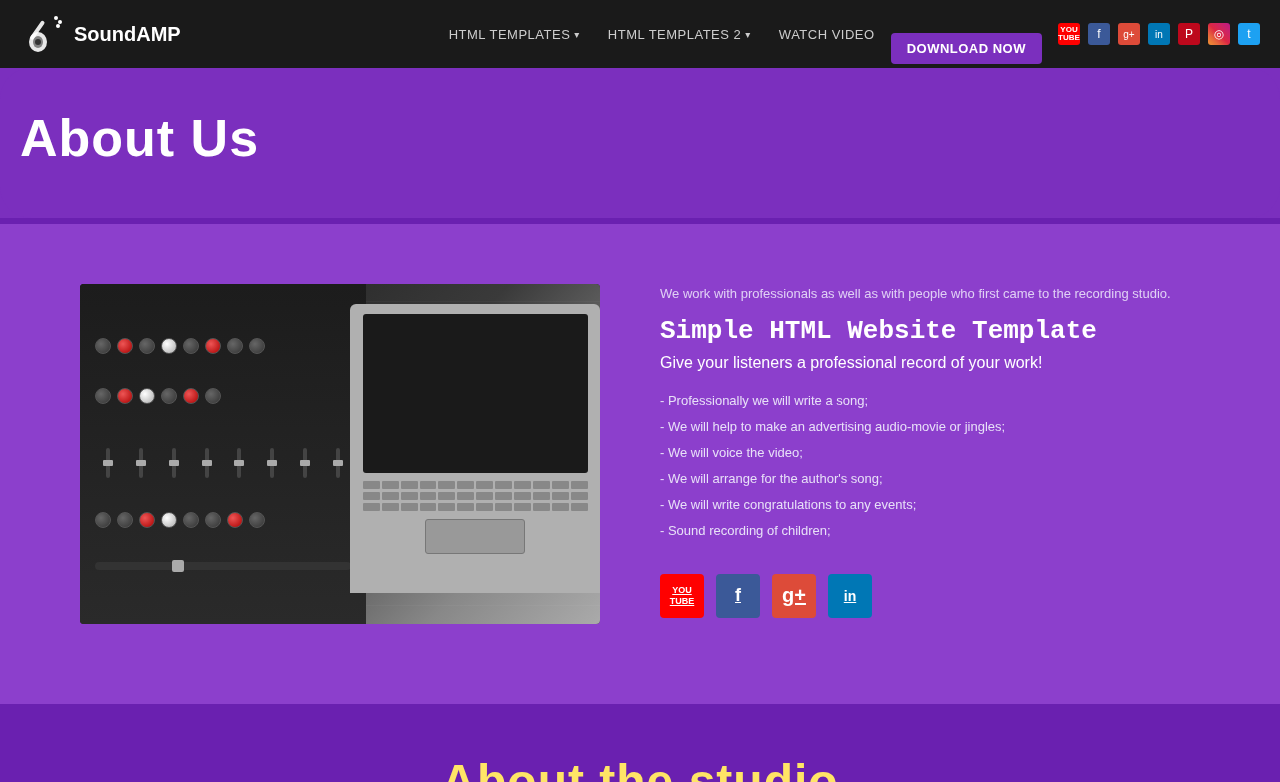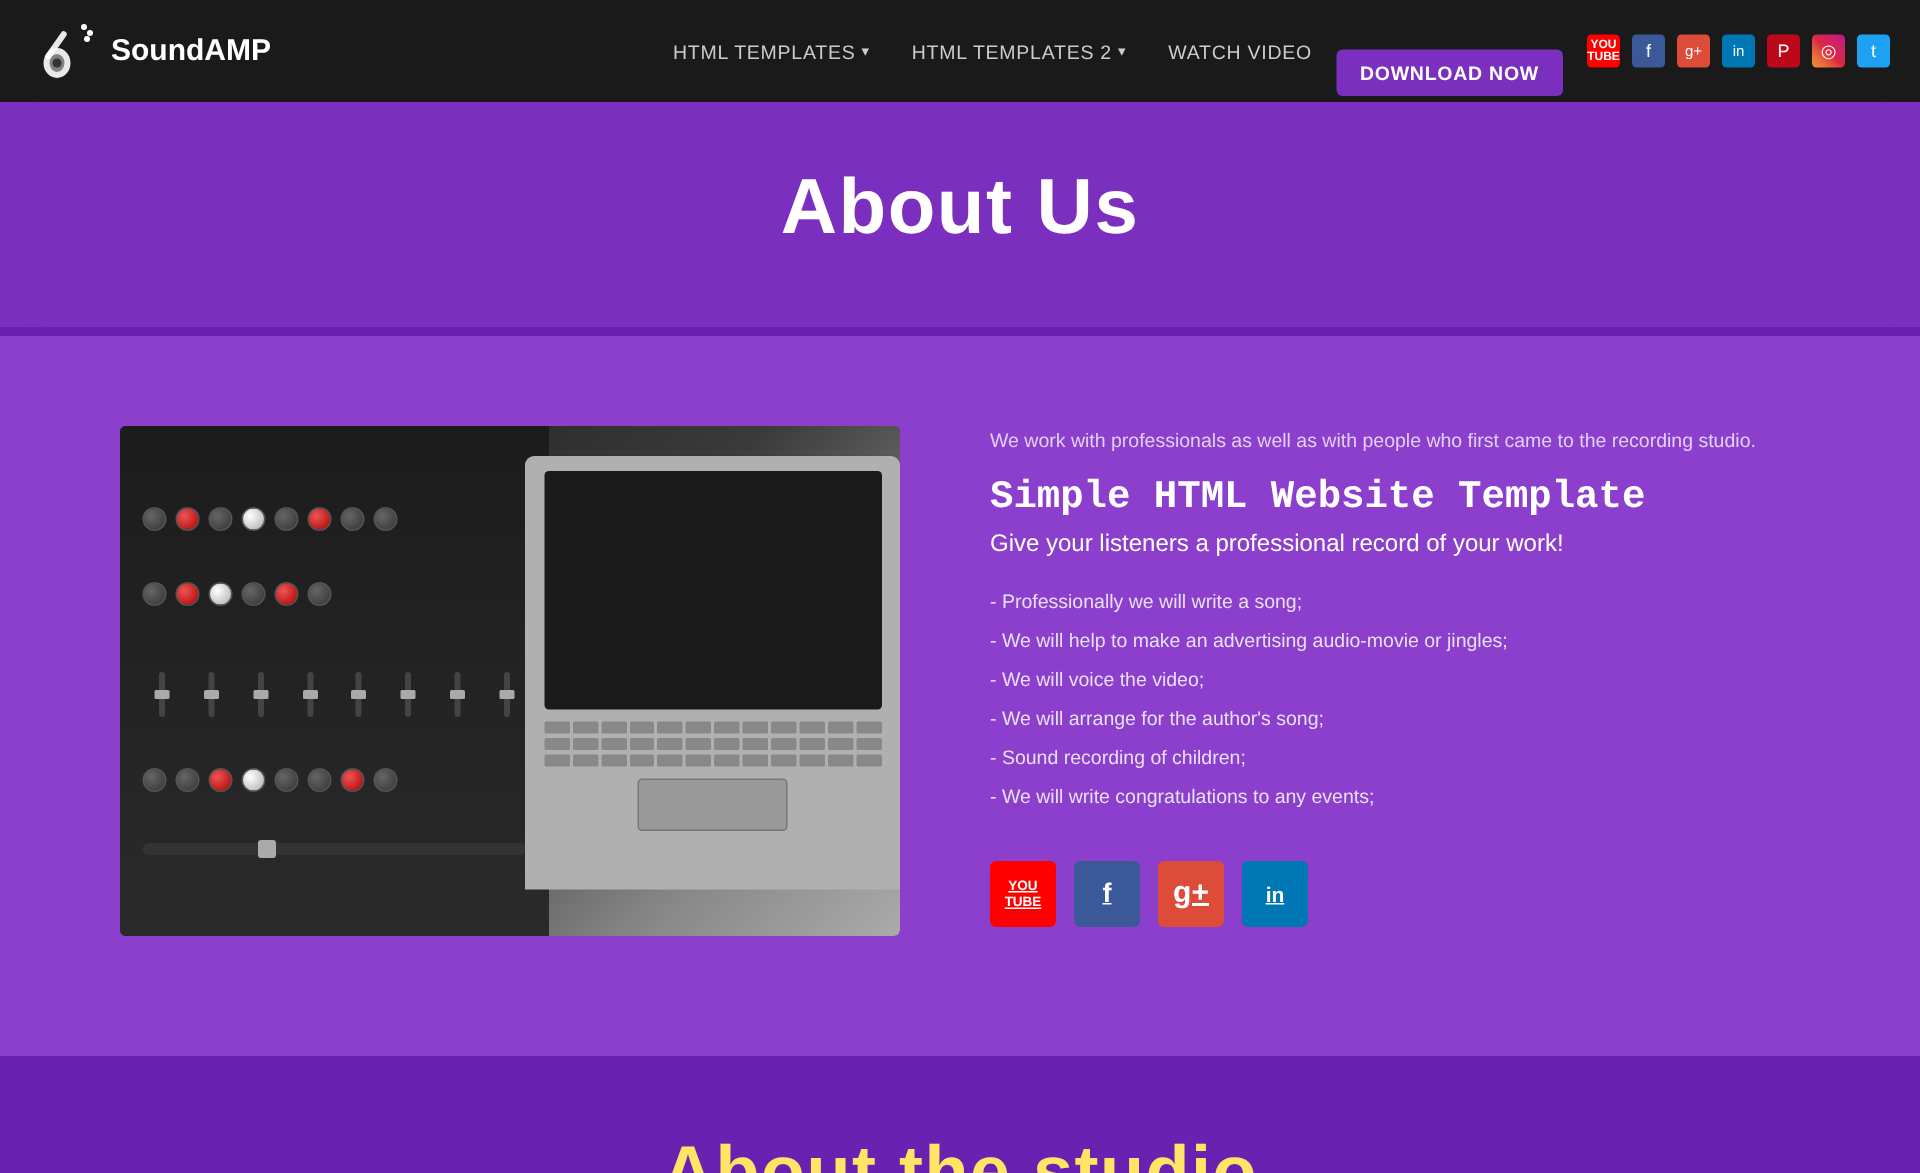--- a/index.html
+++ b/index.html
@@ -77,22 +77,22 @@
     .si-fb { background: #3b5998; }
     .si-gp { background: #dd4b39; }
     .si-li { background: #0077b5; }
     .si-pi { background: #bd081c; }
     .si-ig { background: linear-gradient(45deg, #f09433, #e6683c, #dc2743, #cc2366, #bc1888); }
     .si-tw { background: #1da1f2; }
 
     
     .hero-section {
       background: #7b2fbe;
-      text-align: center;
-      padding: 40px 32px 50px;
+      text-align: left;
+      padding: 40px 20px 50px;
       border-radius: 31px;
     }
     .hero-section h1 {
       font-size: 52px;
       font-weight: bold;
       color: white;
       letter-spacing: 1px;
     }
 
     
@@ -470,22 +470,22 @@
 
   <div class="content-text">
     <p class="subtitle-text">We work with professionals as well as with people who first came to the recording studio.</p>
     <h2>Simple HTML Website Template</h2>
     <h3>Give your listeners a professional record of your work!</h3>
     <ul class="content-list">
       <li>- Professionally we will write a song;</li>
       <li>- We will help to make an advertising audio-movie or jingles;</li>
       <li>- We will voice the video;</li>
       <li>- We will arrange for the author's song;</li>
+      <li>- We will write congratulations to any events;</li>
       <li>- Sound recording of children;</li>
-      <li>- We will write congratulations to any events;</li>
     </ul>
 
     <div class="content-social">
       <a class="csocial-icon csi-yt" href="#" style="flex-direction:column; font-size:9px; line-height:1.2;">
         <span>YOU</span>
           <span>TUBE</span>
       </a>
       <a class="csocial-icon csi-fb" href="#">
         <span>f</span>
       </a>

